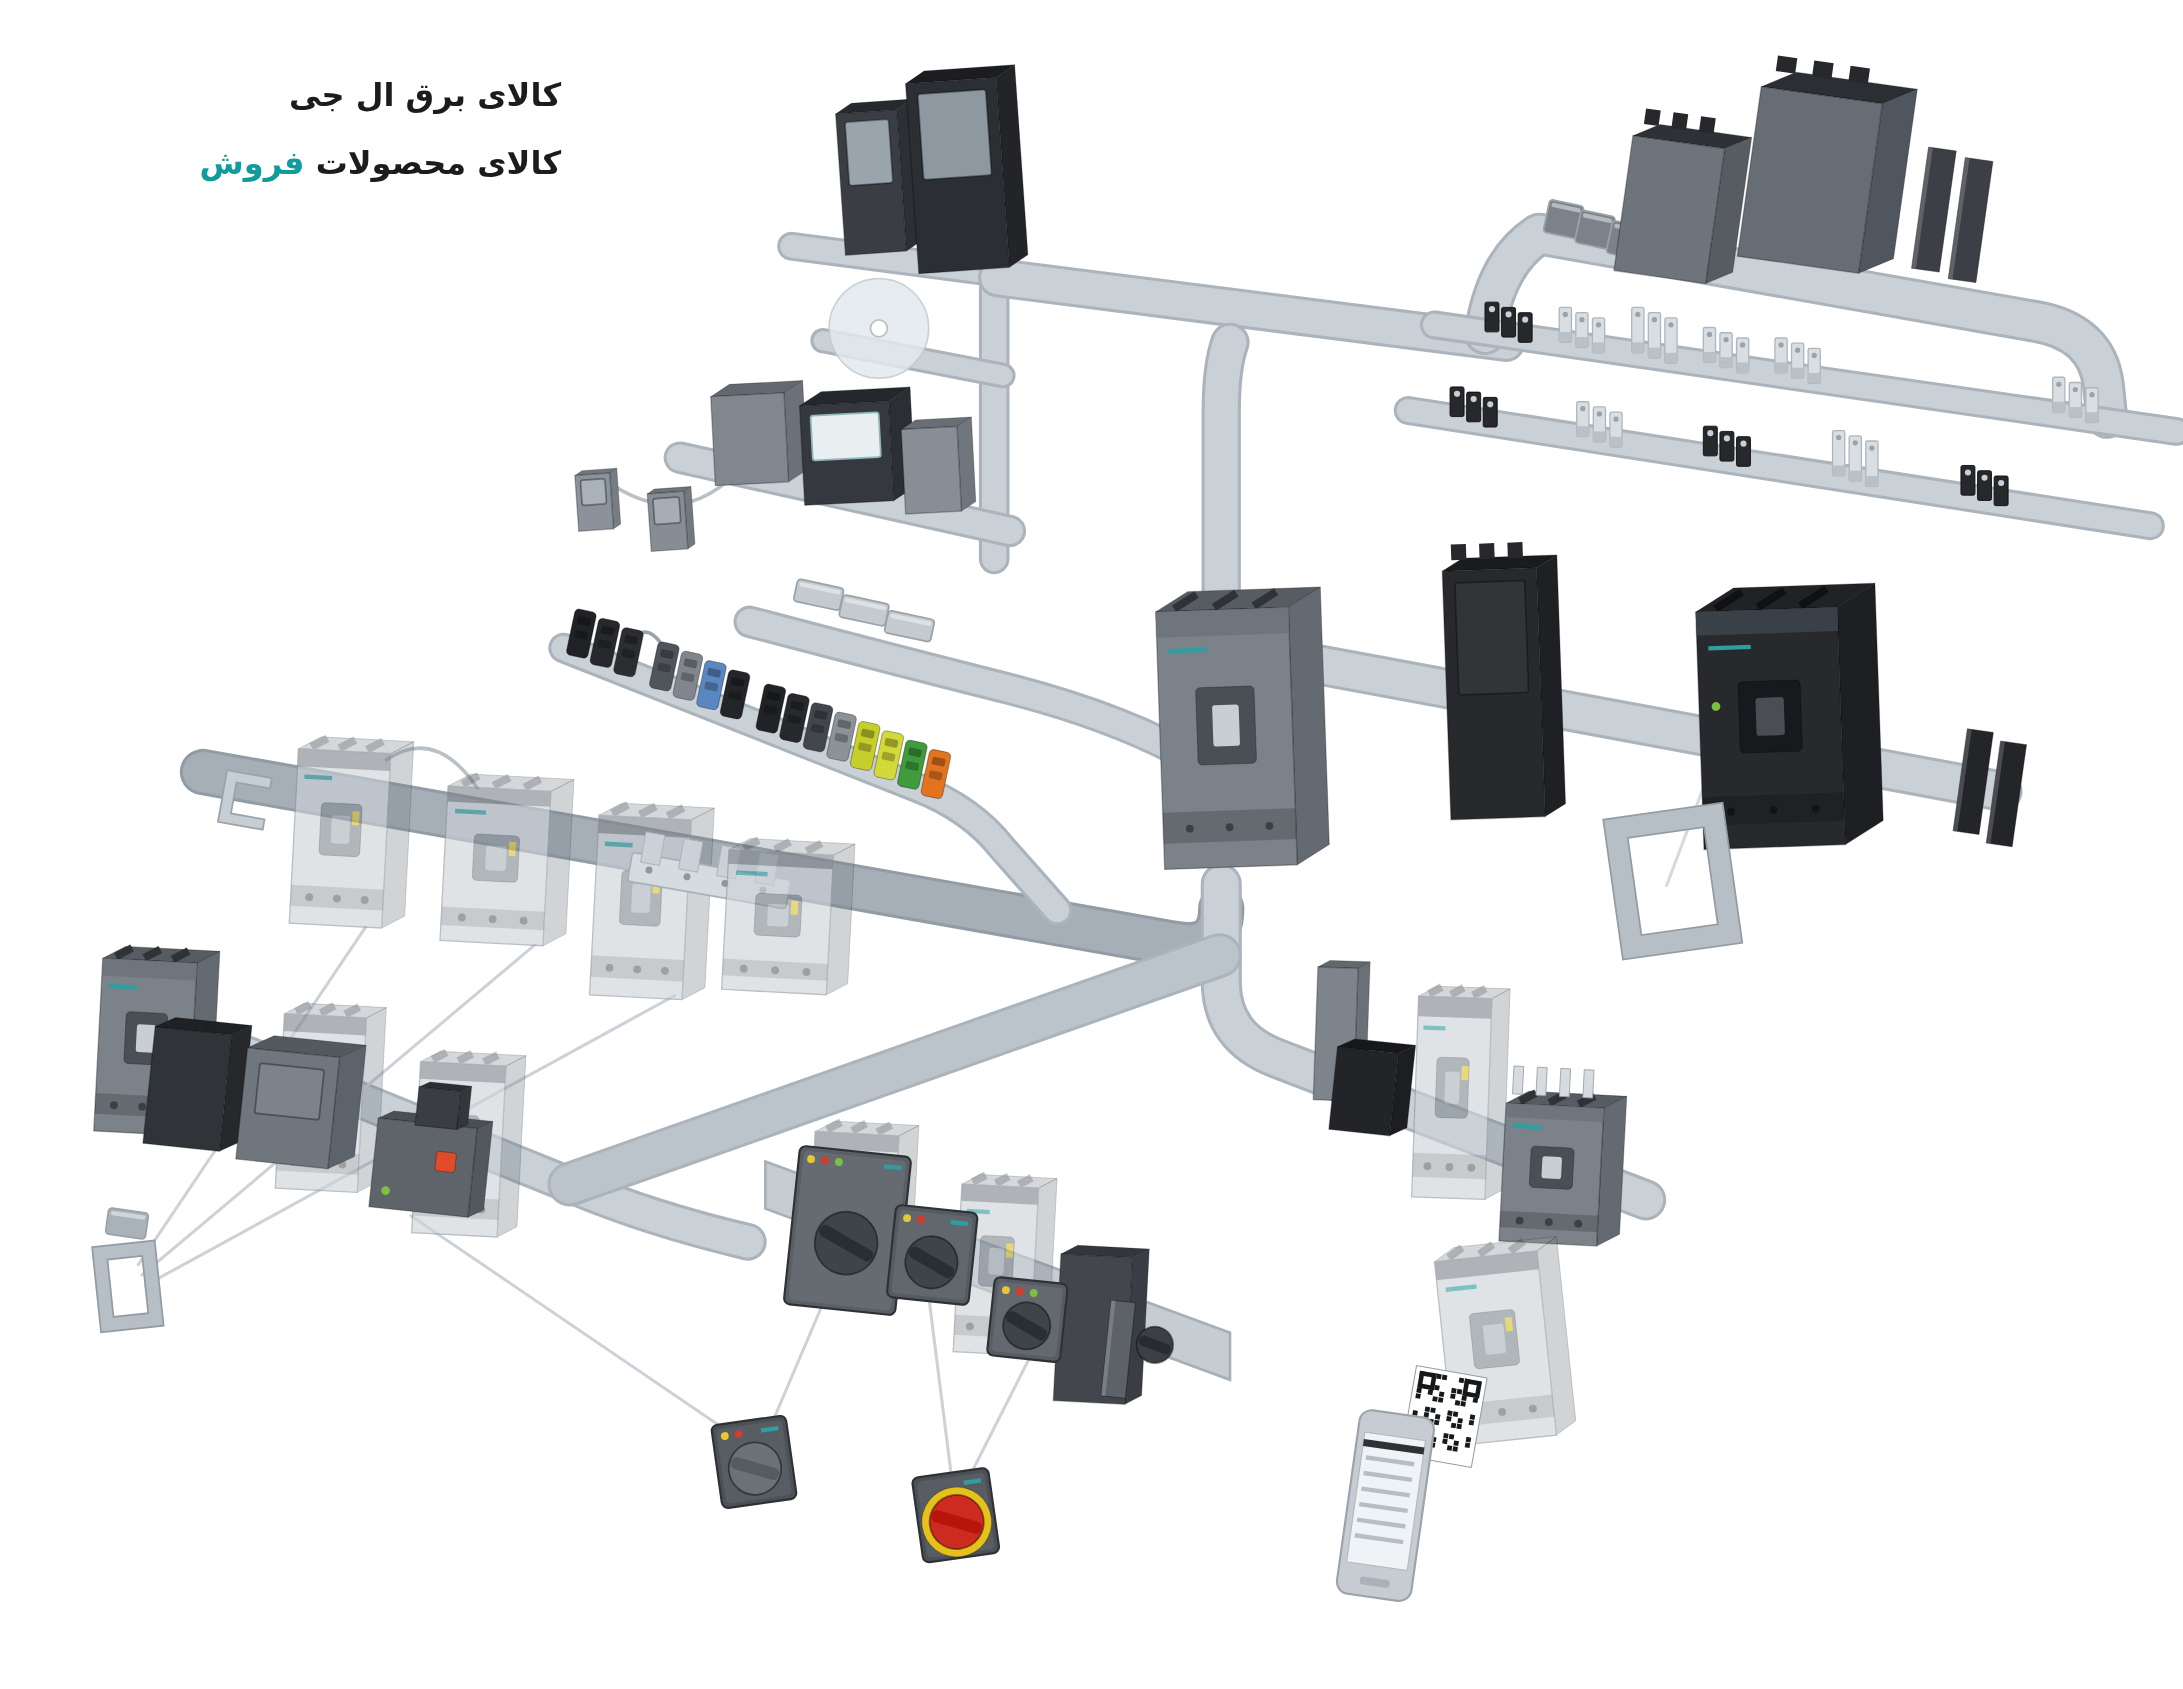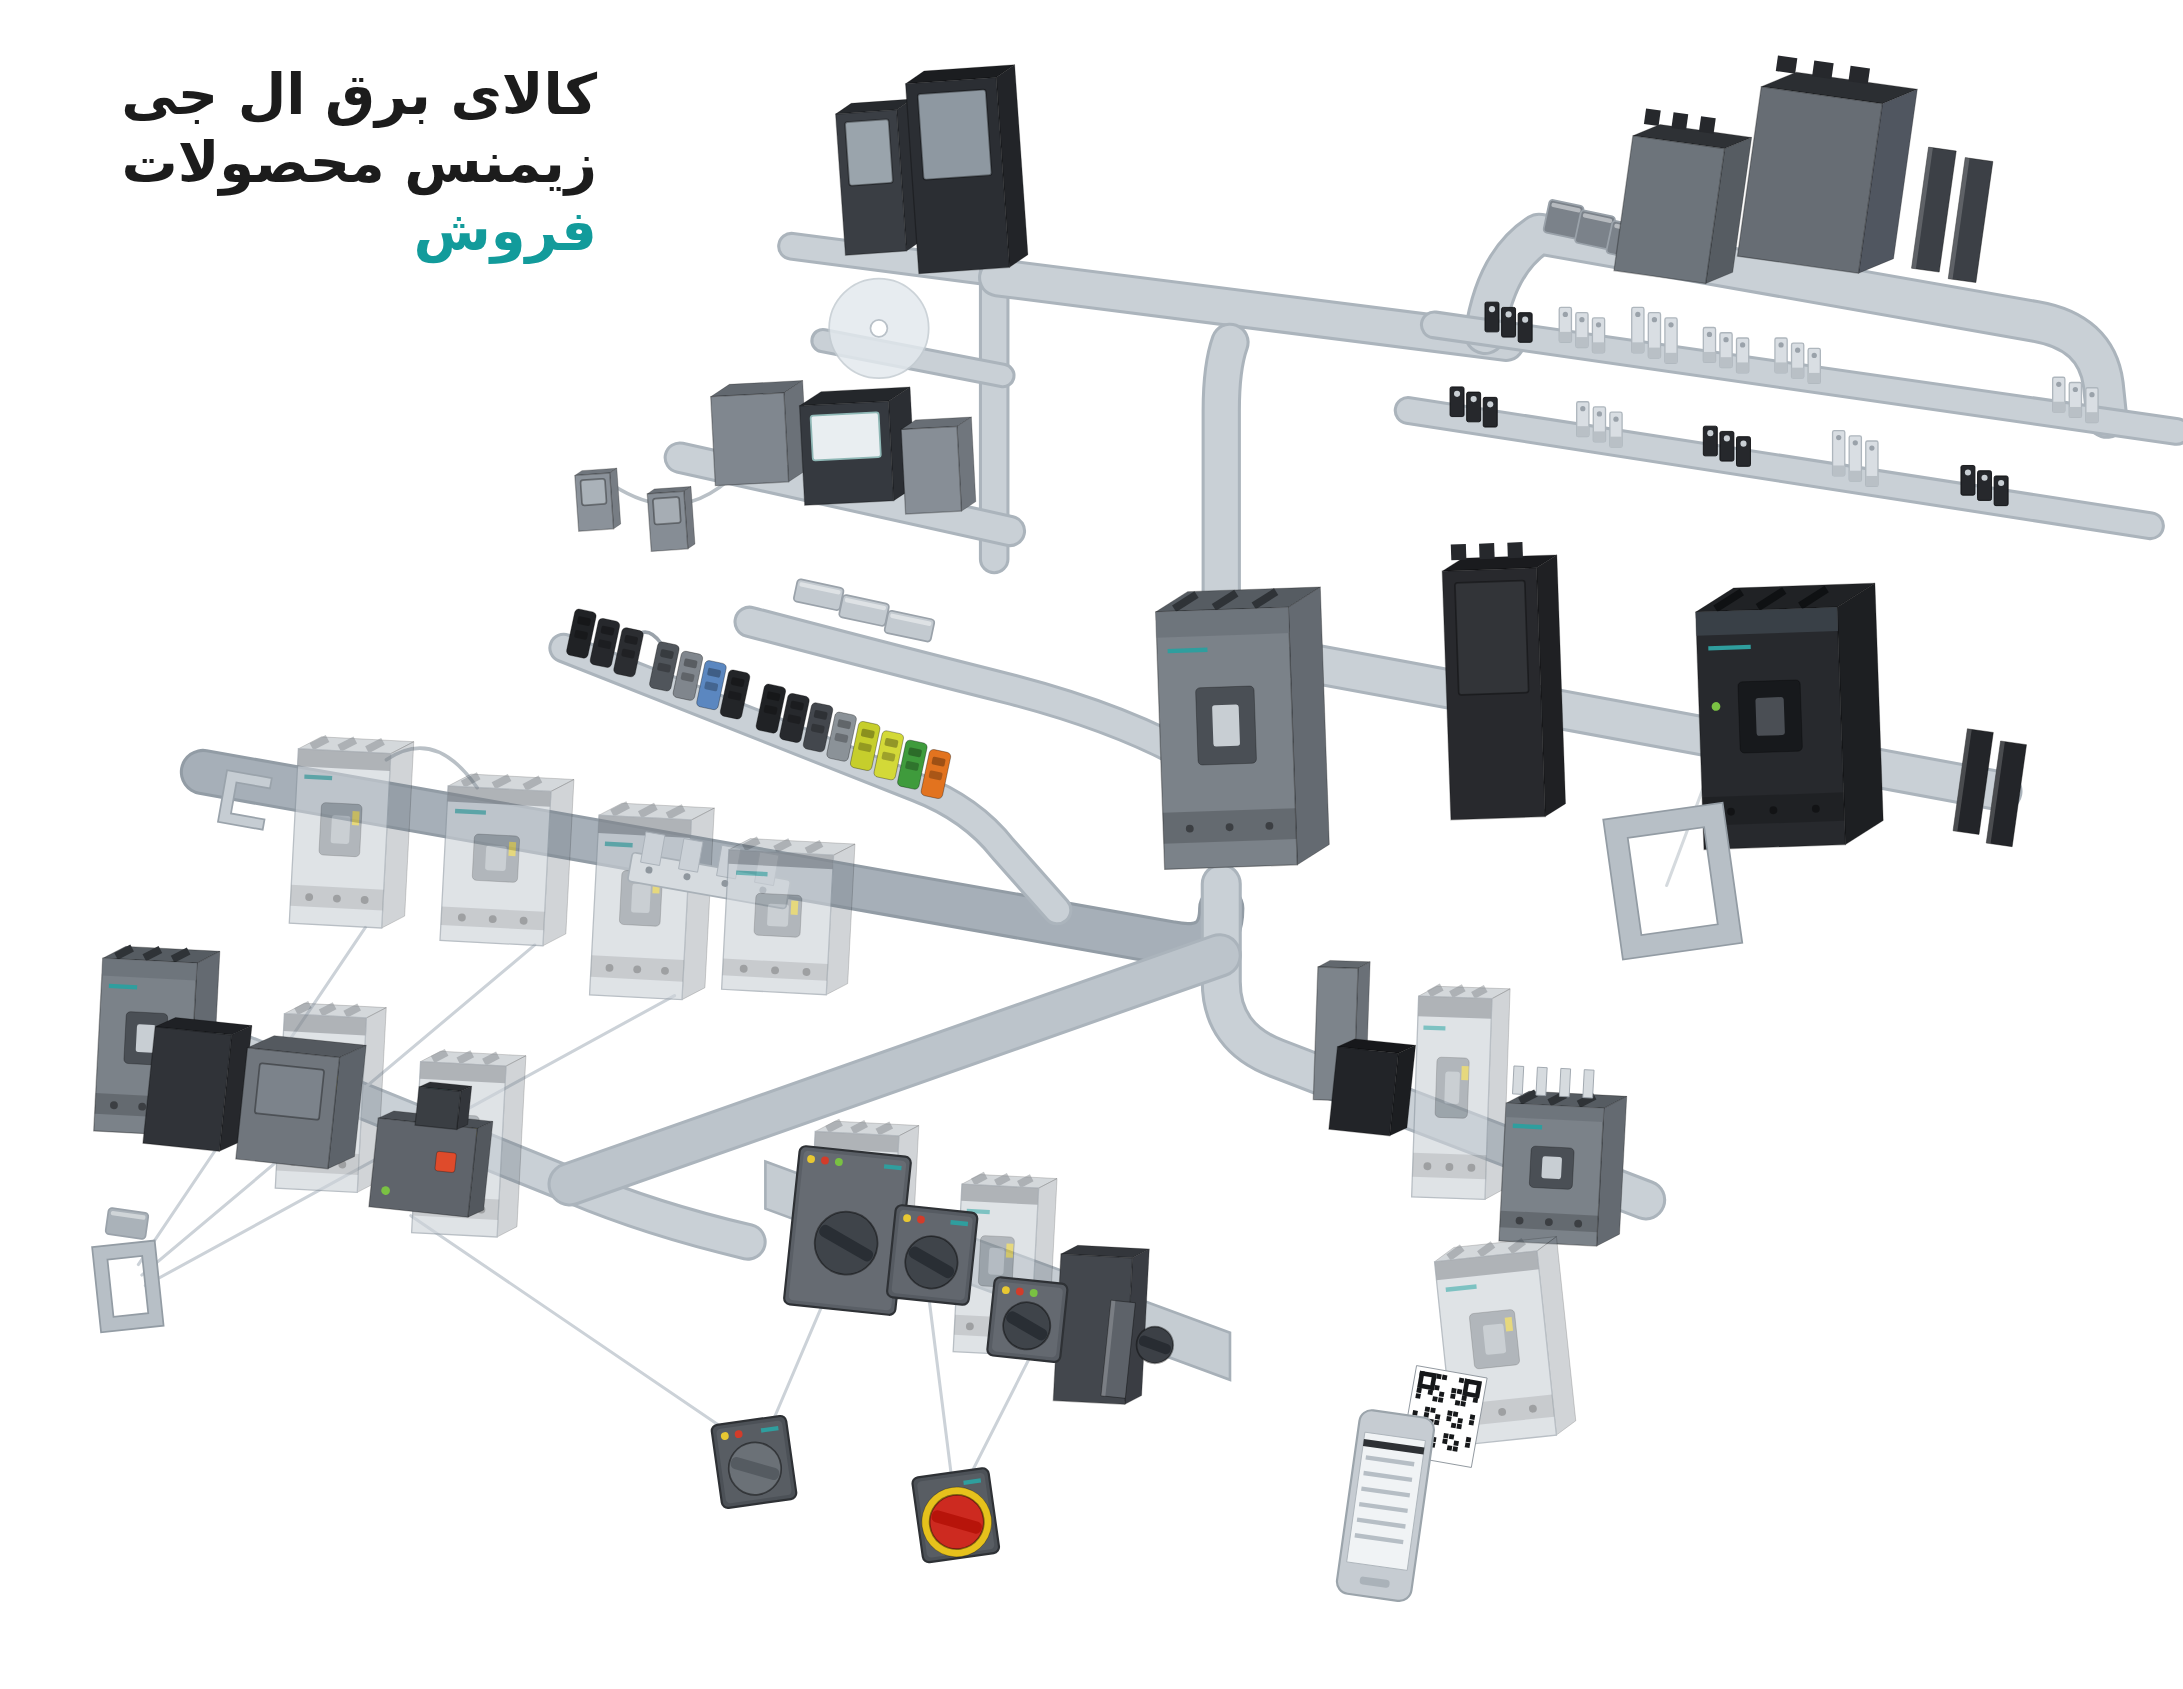--- a/index.html
+++ b/index.html
@@ -1,29 +1,29 @@
 <!DOCTYPE html>
 <html style="font-size:14px"><head>
 <meta charset="utf-8">
 <style>
   html,body{margin:0;padding:0;background:#fff;}
   .canvas{position:relative;width:2184px;height:1689px;background:#ffffff;overflow:hidden;
           font-family:"DejaVu Sans","Liberation Sans",sans-serif;}
   .brand{position:absolute;left:0;top:61px;width:561px;direction:rtl;text-align:right;
-         font-size:56px;font-weight:600;line-height:68px;color:#1c1c1c;letter-spacing:0;margin-left:36px;}
+         font-size:32px;font-weight:600;line-height:68px;color:#1c1c1c;letter-spacing:0;}
   .brand .teal{font-weight:600;}
   svg{position:absolute;left:0;top:0;}
 </style>
 </head>
 <body>
 <div class="canvas">
 
 <div class="brand" style="color: rgb(28, 28, 28);">
   <div>کالای برق ال جی</div>
-  <div><span>زیمنس محصولات</span> <span class="teal" style="color: rgb(18, 155, 155);">فروش</span></div>
+  <div><span>کالای محصولات</span> <span class="teal" style="color: rgb(18, 155, 155);">فروش</span></div>
 </div>
 
 <svg width="2184" height="1689" viewBox="0 0 2500 1934" xmlns="http://www.w3.org/2000/svg">
       <g>
         <path d="M 906,282 L 1152,314" fill="none" stroke="#abb4bc" stroke-width="33" stroke-linecap="round" stroke-linejoin="round"></path>
         <path d="M 906,282 L 1152,314" fill="none" stroke="#c9d0d6" stroke-width="26" stroke-linecap="round" stroke-linejoin="round"></path>
       </g>
       <g>
         <path d="M 1138,300 L 1138,640" fill="none" stroke="#abb4bc" stroke-width="35" stroke-linecap="round" stroke-linejoin="round"></path>
         <path d="M 1138,300 L 1138,640" fill="none" stroke="#c9d0d6" stroke-width="28" stroke-linecap="round" stroke-linejoin="round"></path>

